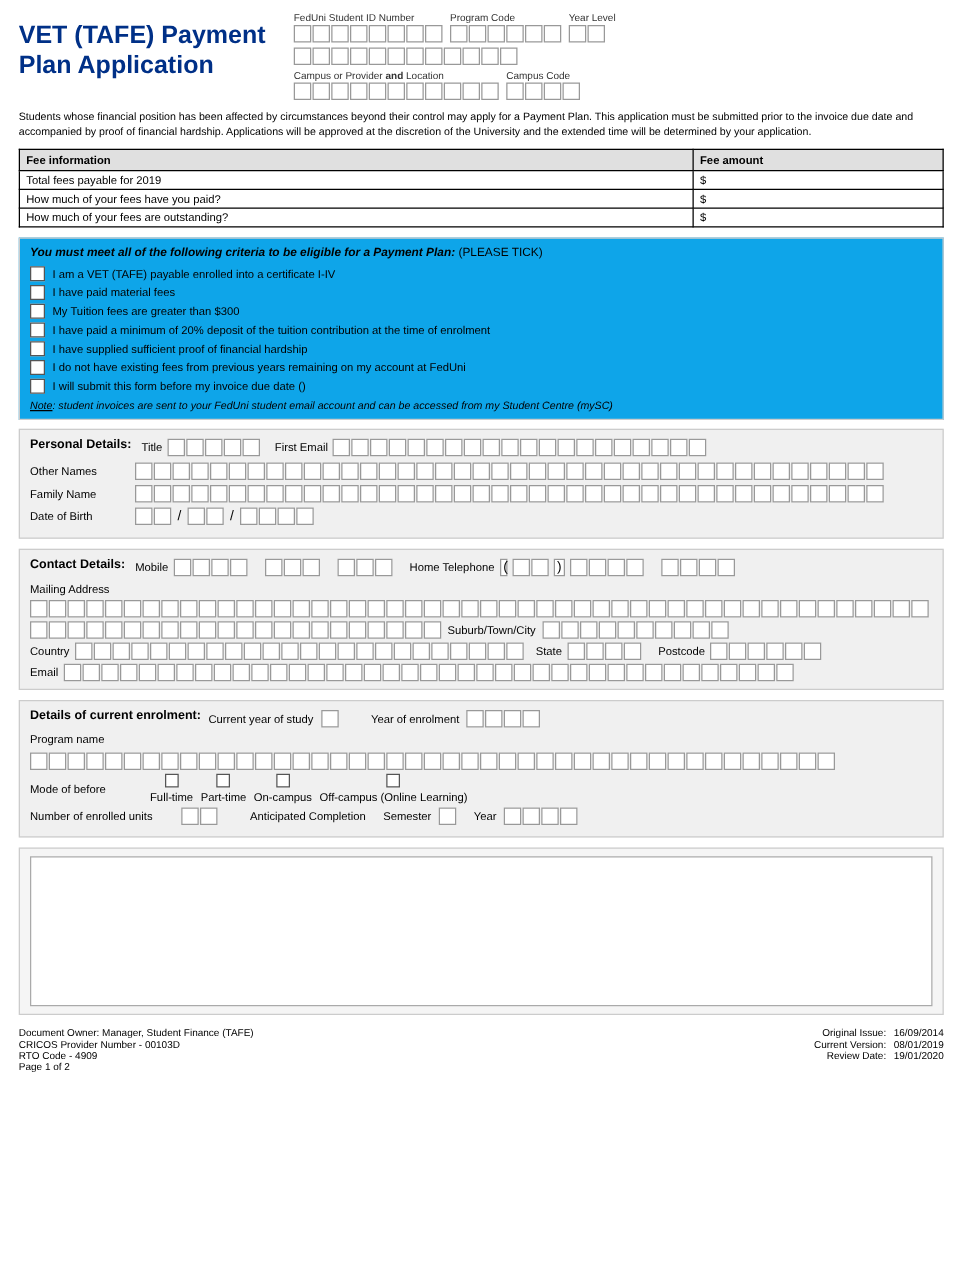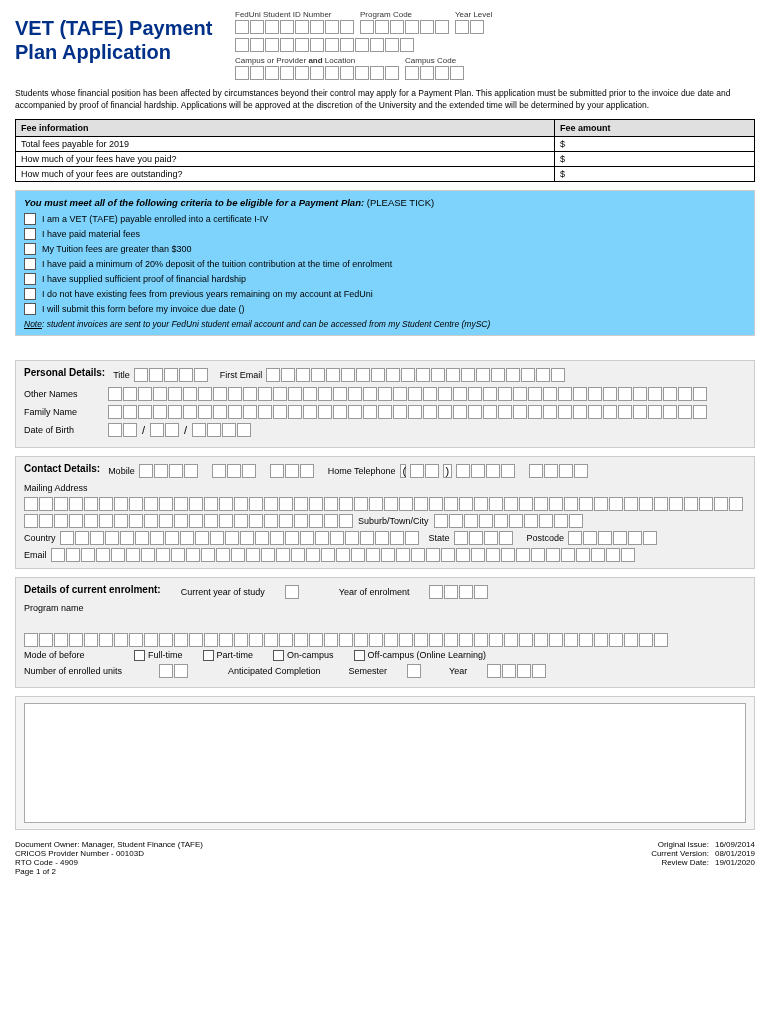--- a/index.html
+++ b/index.html
@@ -85,24 +85,24 @@
       font-weight: bold;
       text-align: left;
     }
     .fee-table td {
       border: 1px solid #000;
       padding: 2px 5px;
       font-size: 9px;
     }
     
     .criteria-section {
-      background: #7dd3fc;
+      background: #0ea5e9;
       border: 1px solid #ccc;
       padding: 6px 8px;
-      margin-bottom: 24px;
+      margin-bottom: 7px;
     }
     .criteria-title {
       font-size: 9.5px;
       font-style: italic;
       font-weight: bold;
       margin-bottom: 5px;
     }
     .criteria-tick {
       font-style: normal;
       font-weight: normal;
@@ -163,29 +163,30 @@
       background: #fff;
     }
     .slash {
       font-size: 11px;
       margin: 0 1px;
     }
     
     .enrol-row {
       display: flex;
       align-items: center;
-      gap: 20px;
+      gap: 6px;
       margin-bottom: 3px;
       flex-wrap: wrap;
     }
     .radio-option {
       display: flex;
       align-items: center;
       gap: 3px;
       font-size: 9px;
+      flex-direction: column;
     }
     .radio-box {
       width: 11px;
       height: 11px;
       border: 1px solid #555;
       background: #fff;
       flex-shrink: 0;
     }
     
     .hardship-section {

